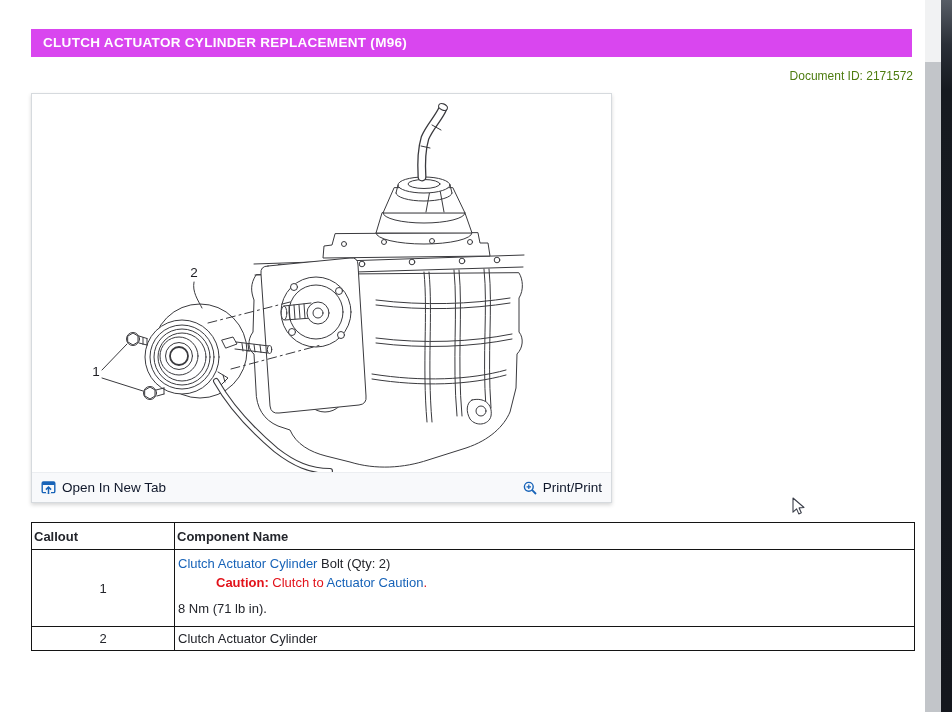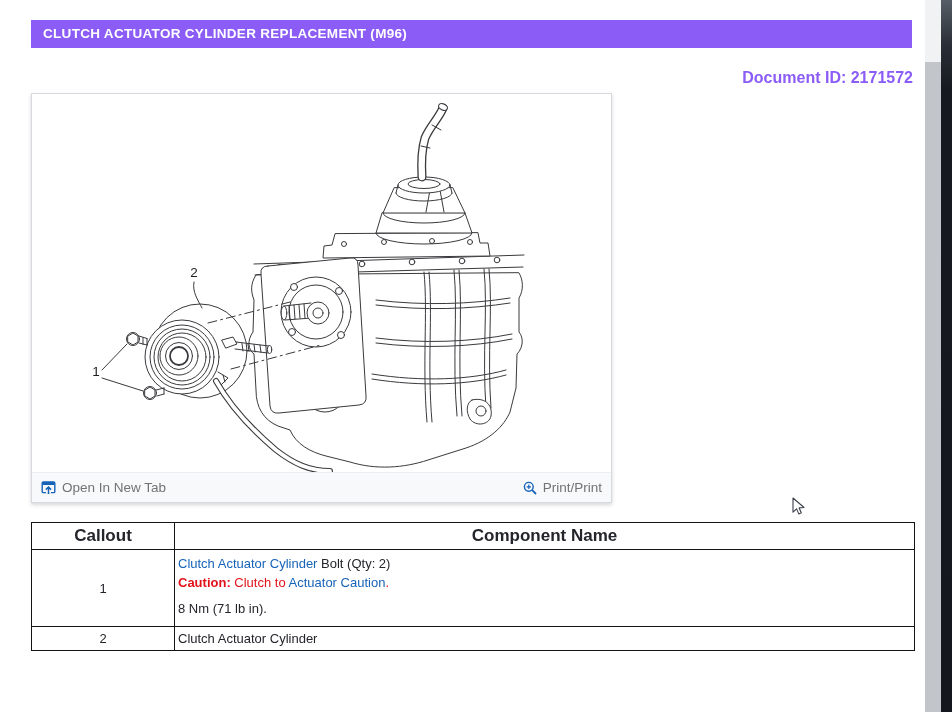--- a/index.html
+++ b/index.html
@@ -2,65 +2,65 @@
 <html><head>
 <meta charset="utf-8">
 <style>
   html,body{margin:0;padding:0;background:#e9e9e9;}
   .screen{
     position:relative;width:952px;height:712px;background:#fff;overflow:hidden;
     font-family:"Liberation Sans","DejaVu Sans",sans-serif;color:#23252b;
   }
   
   .title-bar{
-    position:absolute;left:31px;top:20px;width:881px;height:28px;
-    background:#8b5cf6;color:#fff;font-size:13.5px;font-weight:bold;
+    position:absolute;left:31px;top:29px;width:881px;height:28px;
+    background:#d946ef;color:#fff;font-size:13.5px;font-weight:bold;
     letter-spacing:.3px;line-height:28px;padding-left:12px;box-sizing:border-box;
     white-space:nowrap;
   }
   .doc-id{
-    position:absolute;top:69px;right:39px;font-size:16px;font-weight:700;color:#8b5cf6;
+    position:absolute;top:69px;right:39px;font-size:12px;font-weight:400;color:#4d7c0f;
   }
   
   .figure-panel{
     position:absolute;left:31px;top:93px;width:581px;height:410px;
     background:#fff;border:1px solid #d6dade;box-sizing:border-box;
     box-shadow:0 2px 4px rgba(0,0,0,.16);
   }
   .figure-canvas{position:relative;width:579px;height:378px;background:#fff;}
   .figure-toolbar{
     position:absolute;left:0;bottom:0;width:579px;height:30px;background:#f8f9fb;
     border-top:1px solid #eceef1;display:flex;align-items:center;
     justify-content:space-between;padding:0 9px;box-sizing:border-box;
   }
   .fig-link{
-    display:flex;align-items:center;gap:6px;color:#737373;font-size:13.5px;
+    display:flex;align-items:center;gap:6px;color:#0f172a;font-size:13.5px;
     text-decoration:none;cursor:pointer;white-space:nowrap;
   }
   .fig-link svg{display:block;}
   
   .callout-table{
     position:absolute;left:31px;top:522px;width:884px;border-collapse:collapse;
     table-layout:fixed;font-size:13px;color:#23252b;
   }
   .callout-table col.c1{width:143px;}
   .callout-table th,.callout-table td{border:1px solid #141414;box-sizing:border-box;}
-  .callout-table th{font-weight:bold;text-align:center;padding:2px;height:27px;font-size:17px;}
+  .callout-table th{font-weight:bold;text-align:left;padding:2px;height:27px;font-size:13px;}
   td.prelim-cell{height:57px;vertical-align:top;padding:2px 4px 6px 2px;}
   .prelim-title{font-weight:bold;}
   .prelim-text{margin-top:10px;}
   td.callout-cell{text-align:center;vertical-align:middle;}
   td.comp-cell{vertical-align:top;padding:4px 4px 8px 3px;line-height:19px;}
   tr.row-1 td{height:60px;}
   tr.row-2 td{height:23px;padding-top:2px;padding-bottom:2px;}
   tr.row-2 td.comp-cell{padding:2px 4px 2px 3px;vertical-align:middle;}
   .torque-line{font-weight:normal;margin-top:7px;}
   a.link{color:#1763b8;text-decoration:none;cursor:pointer;}
   .red{color:#e2121a;}
-  .red-bold{color:#e2121a;font-weight:bold;}
+  .red-bold{color:#e2121a;font-weight:bold;margin-left:38px;}
   
   .sb-track{position:absolute;left:925px;top:0;width:16px;height:712px;background:#f1f2f3;}
   .sb-thumb{position:absolute;left:0;top:62px;width:16px;height:650px;background:#c2c5c9;}
   .dark-edge{
     position:absolute;left:941px;top:0;width:11px;height:712px;
     background:linear-gradient(180deg,#575d66 0px,#2a2f37 45px,#161a20 90px,#14171d 100%);
   }
   .cursor{position:absolute;left:792px;top:497px;pointer-events:none;}
   svg.diagram text{font-family:"Liberation Sans","DejaVu Sans",sans-serif;font-size:13.5px;fill:#1d1d22;}
 </style>

